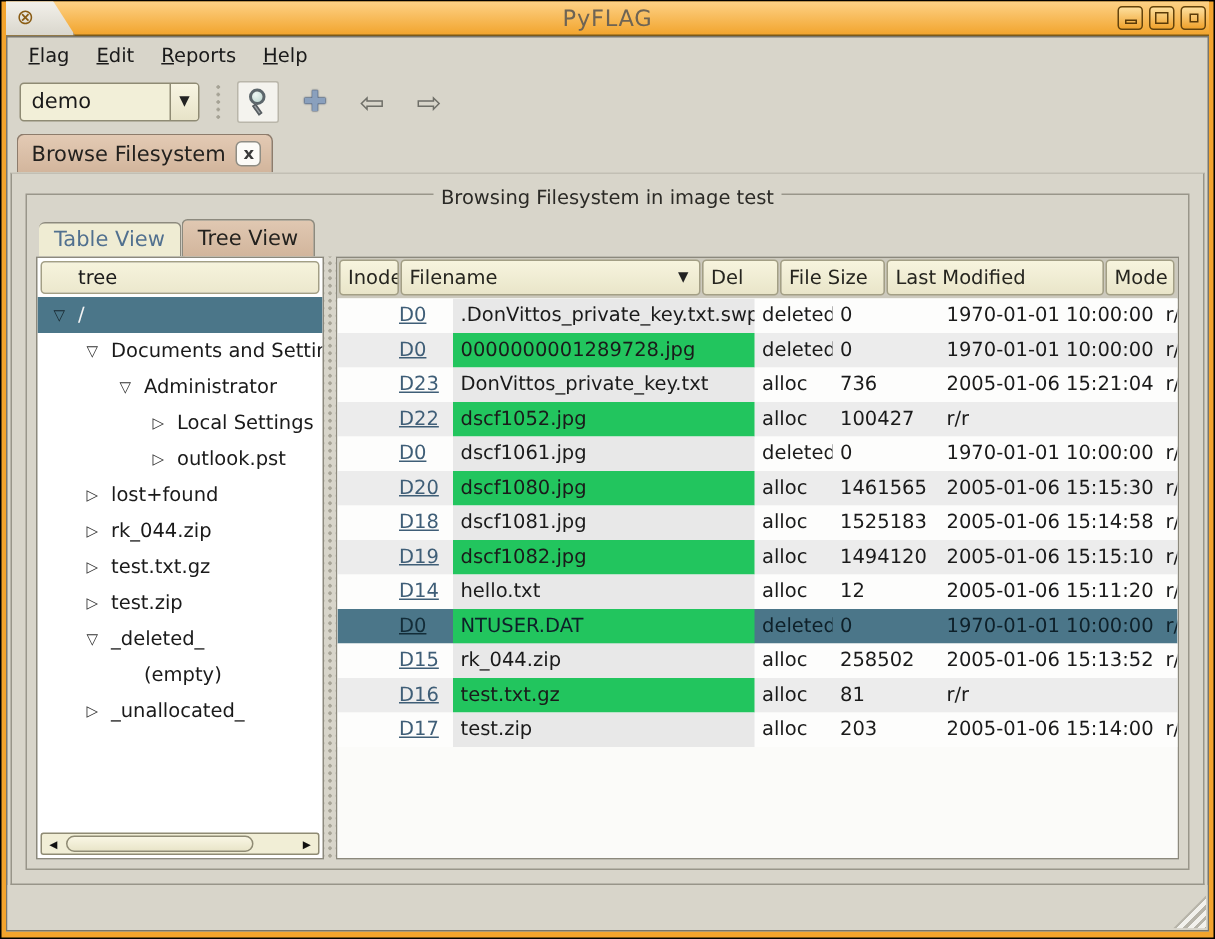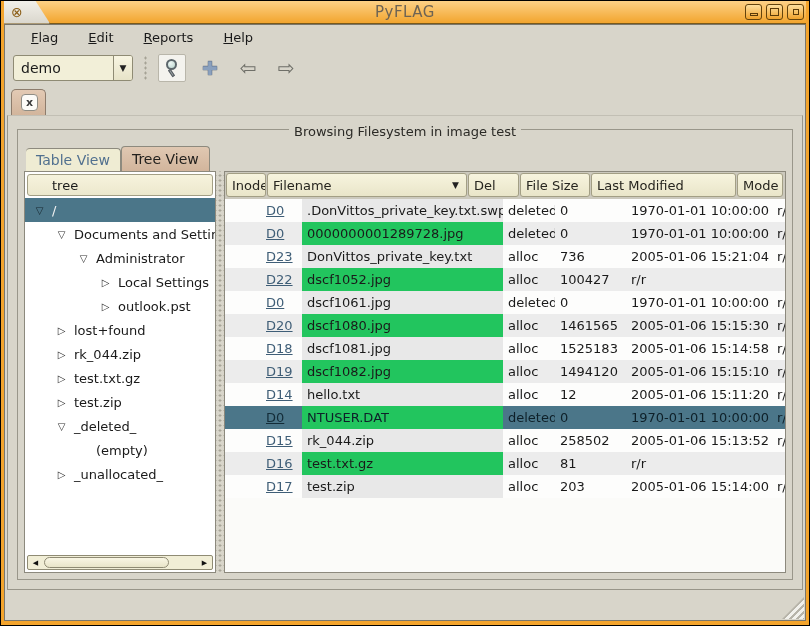--- a/index.html
+++ b/index.html
@@ -15,21 +15,21 @@
   .win-buttons{margin-left:auto;display:flex;gap:4px;padding-right:2px;position:relative;z-index:2;}
   .win-btn{width:17px;height:16px;background:linear-gradient(#fddf9e,#f0a22c);border:1px solid #63430c;border-radius:3px;display:flex;align-items:center;justify-content:center;}
   .g-min{width:8px;height:3px;border:1px solid #5a3a08;margin-top:5px;}
   .g-max{width:9px;height:8px;border:1px solid #5a3a08;}
   .g-shade{width:6px;height:6px;border:1px solid #5a3a08;}
 
   
   .app{flex:1;min-height:0;background:#d8d5ca;border:1px solid #79766c;display:flex;flex-direction:column;}
 
   .menubar{height:25px;display:flex;align-items:center;padding-left:14px;gap:18px;font-size:13px;}
-  .menu-item{cursor:default;margin-left:12px;}
+  .menu-item{cursor:default;}
   .mn-u{text-decoration:underline;}
 
   .toolbar{height:36px;display:flex;align-items:center;padding-left:8px;gap:4px;}
   .combo{width:120px;height:26px;background:#f2efd8;border:1px solid #8f8b74;border-radius:3px;display:flex;align-items:center;overflow:hidden;}
   .combo-value{flex:1;padding-left:7px;font-size:14px;}
   .combo-btn{width:19px;height:100%;border-left:1px solid #8f8b74;background:linear-gradient(#f8f5e2,#e7e3c8);display:flex;align-items:center;justify-content:center;font-size:9px;color:#222;}
   .tb-sep{width:5px;height:24px;margin:0 6px;background-image:radial-gradient(#a5a295 1px,transparent 1.2px);background-size:5px 5px;background-position:center;}
   .tool-btn{width:28px;height:28px;display:flex;align-items:center;justify-content:center;margin-right:6px;}
   .tool-btn.active{background:#f4f3ee;border:1px solid #b9b6aa;border-radius:2px;}
   .mag{position:relative;width:18px;height:18px;}
@@ -139,20 +139,21 @@
       <div class="tool-btn">
         <span class="icon-arrow">⇦</span>
       </div>
       <div class="tool-btn">
         <span class="icon-arrow">⇨</span>
       </div>
     </div>
 
     <div class="tabbar">
       <div class="main-tab">
+        <span>Browse Filesystem</span>
         <span class="tab-close">x</span>
       </div>
     </div>
 
     <div class="page">
       <div class="group">
         <div class="legend"><span>Browsing Filesystem in image test</span></div>
 
         <div class="viewtabs">
           <div class="vtab inactive">

